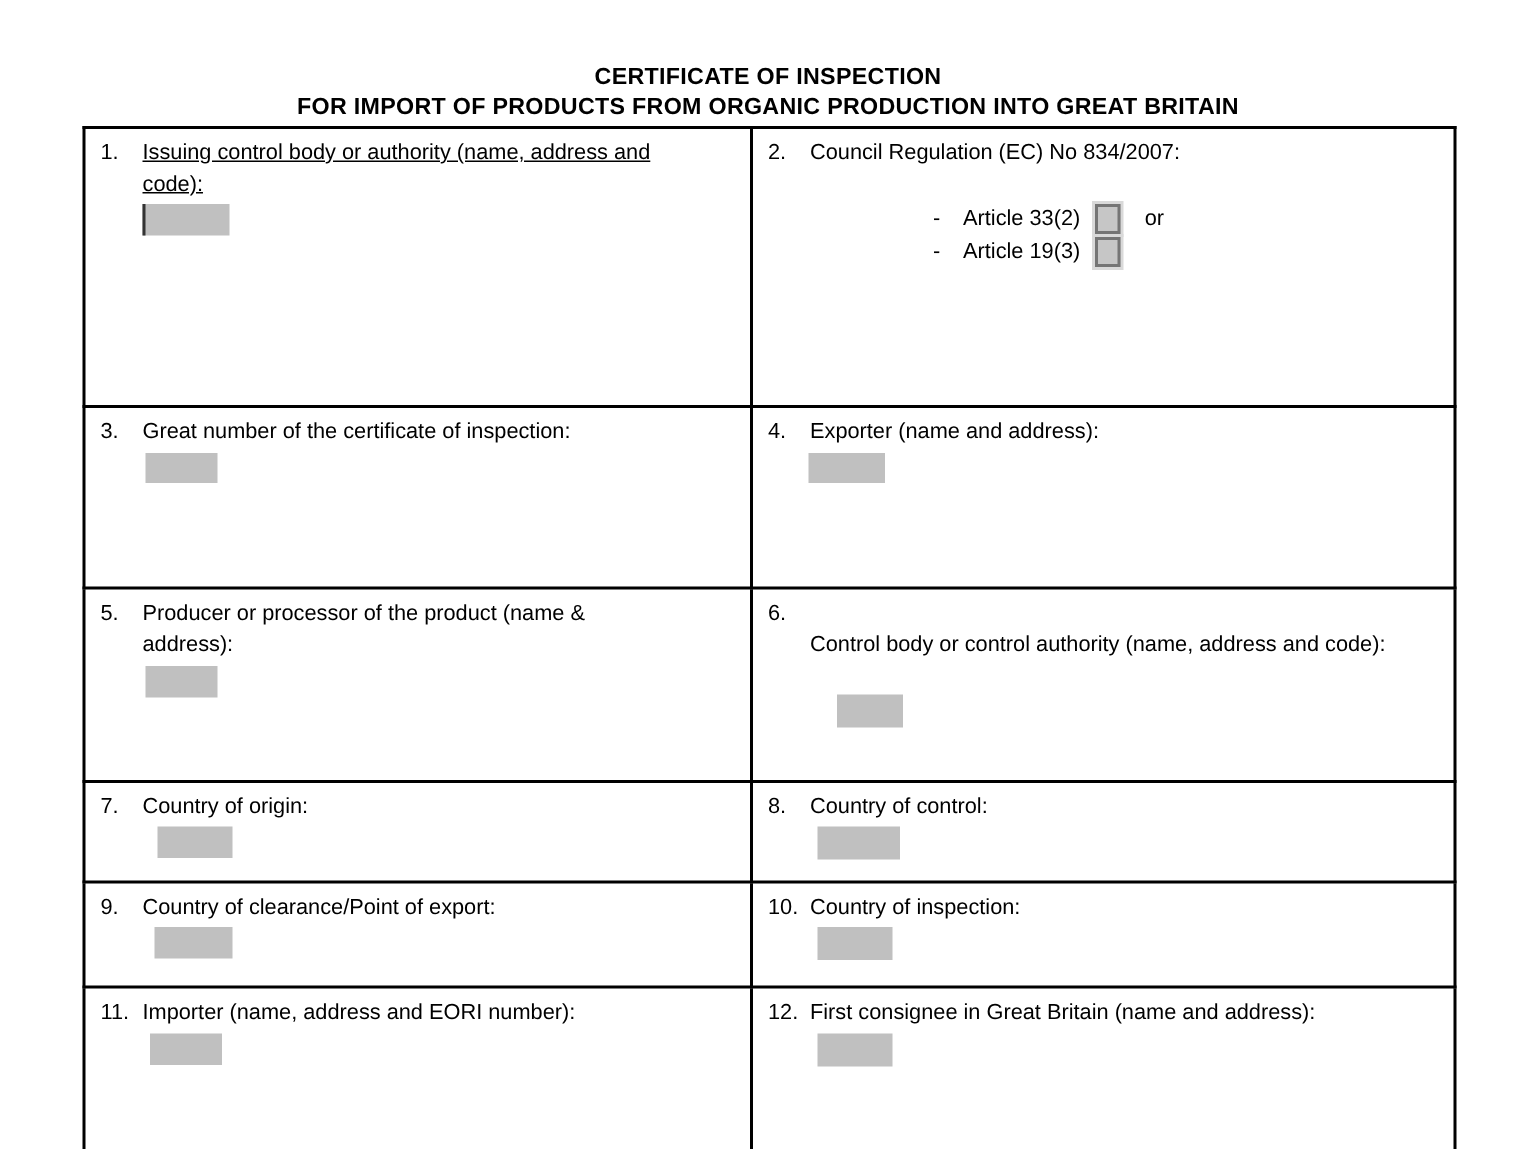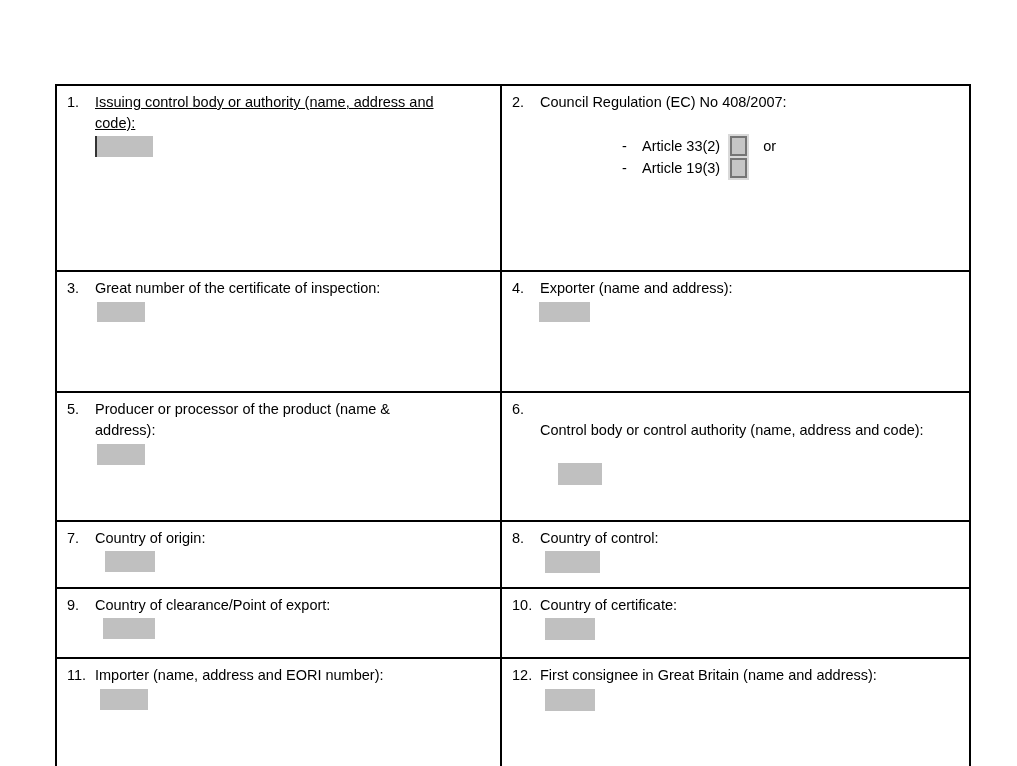--- a/index.html
+++ b/index.html
@@ -97,20 +97,24 @@
     box-shadow: 0 0 0 2px #d9d9d9;
     margin-left: 10px;
   }
   .opt .suffix { margin-left: 16px; }
 </style>
 </head>
 <body>
 
 <div class="page">
 
+  <div class="title-block">
+    <div>CERTIFICATE OF INSPECTION</div>
+    <div>FOR IMPORT OF PRODUCTS FROM ORGANIC PRODUCTION INTO GREAT BRITAIN</div>
+  </div>
 
   <table class="form">
     <colgroup>
         <col class="left">
         <col class="right">
       </colgroup>
 
     <tbody>
         <tr class="r1">
       <td>
@@ -118,21 +122,21 @@
           <span class="num">1.</span>
           <span class="lbl w1">Issuing control body or authority (name, address and code):</span>
         </div>
         <div class="field f1">
           <span class="caret"></span>
         </div>
       </td>
       <td>
         <div class="item">
           <span class="num">2.</span>
-          <span class="lbl">Council Regulation (EC) No 408/2007:</span>
+          <span class="lbl">Council Regulation (EC) No 834/2007:</span>
         </div>
         <div class="options">
           <div class="opt">
             <span class="bullet">-</span>
             <span class="optlbl">Article 33(2)</span>
             <span class="checkbox"></span>
             <span class="suffix">or</span>
           </div>
           <div class="opt">
             <span class="bullet">-</span>
@@ -199,21 +203,21 @@
       <td class="pt5">
         <div class="item">
           <span class="num">9.</span>
           <span class="lbl">Country of clearance/Point of export:</span>
         </div>
         <div class="field f9"></div>
       </td>
       <td class="pt11">
         <div class="item">
           <span class="num">10.</span>
-          <span class="lbl">Country of certificate:</span>
+          <span class="lbl">Country of inspection:</span>
         </div>
         <div class="field f10"></div>
       </td>
     </tr>
 
     <tr class="r6">
       <td>
         <div class="item">
           <span class="num">11.</span>
           <span class="lbl">Importer (name, address and EORI number):</span>

